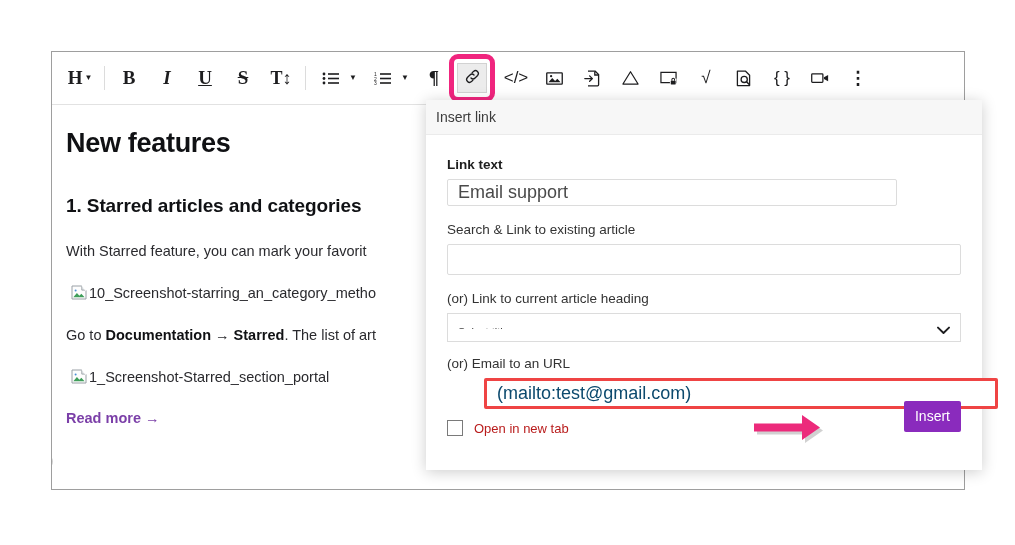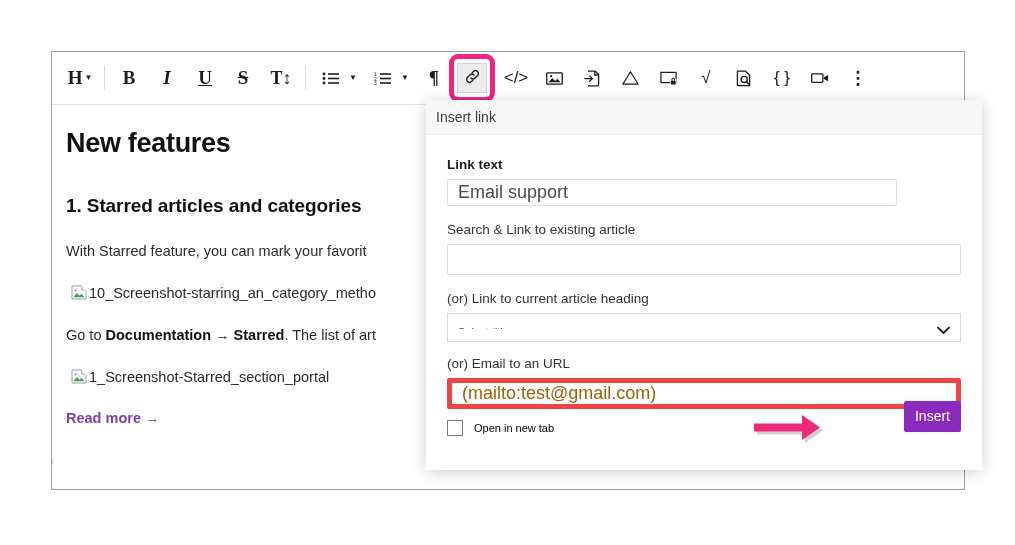--- a/index.html
+++ b/index.html
@@ -268,22 +268,23 @@
     box-sizing: border-box;
     padding: 0 10px;
     font-size: 18px;
     font-family: "Liberation Sans", sans-serif;
     color: #4a4a4a;
     outline: none;
     border-radius: 2px;
   }
   #link-text-field { width: 450px; }
   .txt-input.focused {
-    border: 5px solid #ef4444;
-    color: #a16207;
+    border: 3px solid #ef4444;
+    color: #0c4a6e;
+    margin-left: 37px;
   }
   .select-input {
     width: 100%;
     height: 29px;
     border: 1px solid #dcdcdc;
     background: #ffffff;
     box-sizing: border-box;
     padding: 12px 10px;
     font-size: 11px;
     font-family: "Liberation Sans", sans-serif;
@@ -323,22 +324,22 @@
   #open-new-tab-box {
     width: 16px;
     height: 16px;
     border: 1.5px solid #7a7a7a;
     background: #ffffff;
     box-sizing: border-box;
     margin-right: 11px;
     flex: 0 0 auto;
   }
   #open-new-tab-label {
-    font-size: 11px;
-    color: #000000;
+    font-size: 13px;
+    color: #b91c1c;
   }
   #insert-button {
     position: absolute;
     right: 21px;
     top: 15px;
     background: #8a2bbd;
     color: #ffffff;
     border: none;
     font-size: 14px;
     font-family: "Liberation Sans", sans-serif;

